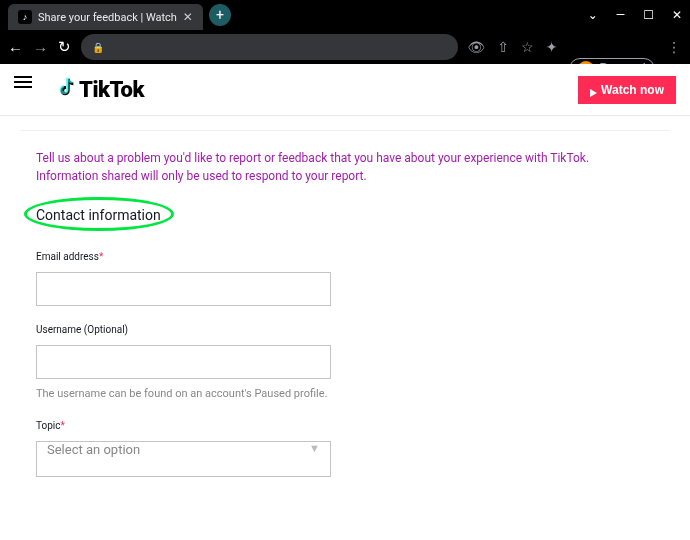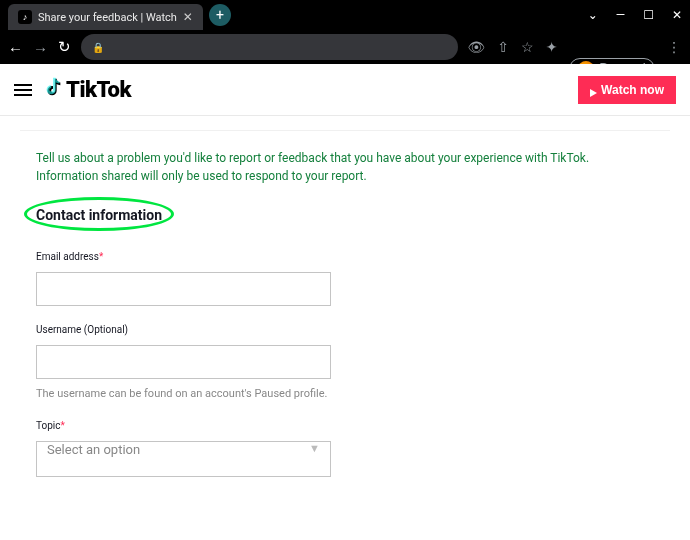--- a/index.html
+++ b/index.html
@@ -97,21 +97,21 @@
       height: calc(100% - 64px);
       overflow: hidden;
       position: relative;
     }
     .tt-header {
       display:flex; align-items:center; justify-content:space-between;
       height: 52px;
       border-bottom: 1px solid #e9e9e9;
       padding: 0 14px;
     }
-    .tt-left { display:flex; align-items:center; gap:10px; }
+    .tt-left { display:flex; align-items:flex-start; gap:23px; }
     .hamburger { display:flex; flex-direction:column; gap:3px; }
     .hamburger div { width:18px; height:2px; background:#000; }
     .tt-logo { display:flex; align-items:center; font-weight:900; font-size:22px; gap:2px; letter-spacing:-0.5px; }
     .note-icon { font-size:20px; color:#000; position:relative; }
     .watch-btn {
       background:#fe2c55; color:#fff; font-size:12px; border:none;
       padding:7px 12px; font-weight:600; display:flex; align-items:flex-end; gap:4px;
     }
     .play-triangle {
       width:0;height:0;border-style:solid;border-width:4px 0 4px 7px;
@@ -130,27 +130,27 @@
       margin-bottom: 16px;
     }
     .form-card {
       background:#fff;
       margin: 0 20px;
       padding: 18px 16px;
       border-top:1px solid #f0f0f0;
     }
     .intro-text {
       font-size:12px;
-      color:#15803d;
+      color:#a21caf;
       line-height:1.5;
       margin-bottom: 20px;
     }
     .section-title {
       font-size:14px;
-      font-weight:700;
+      font-weight:400;
       color:#161823;
       margin-bottom:14px;
       position:relative;
       display:inline-block;
     }
     .highlight-ellipse {
       position:absolute;
       left:-12px; top:-8px;
       width:150px; height:34px;
       border:3px solid #00e640;

